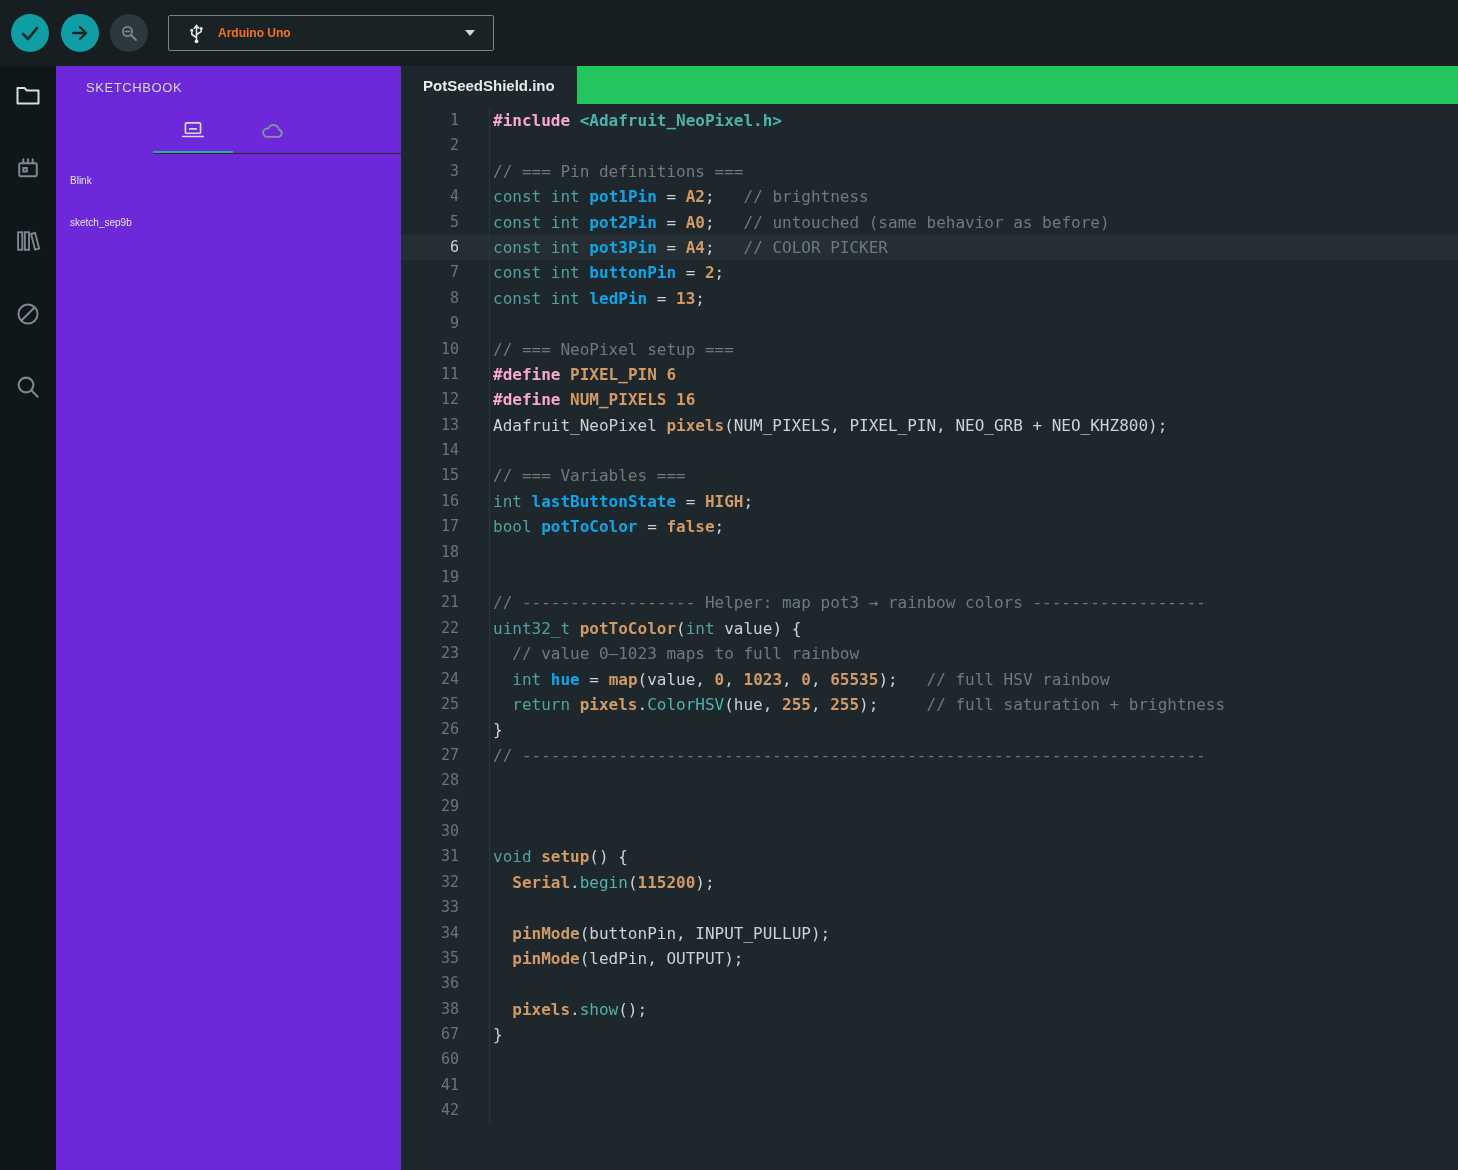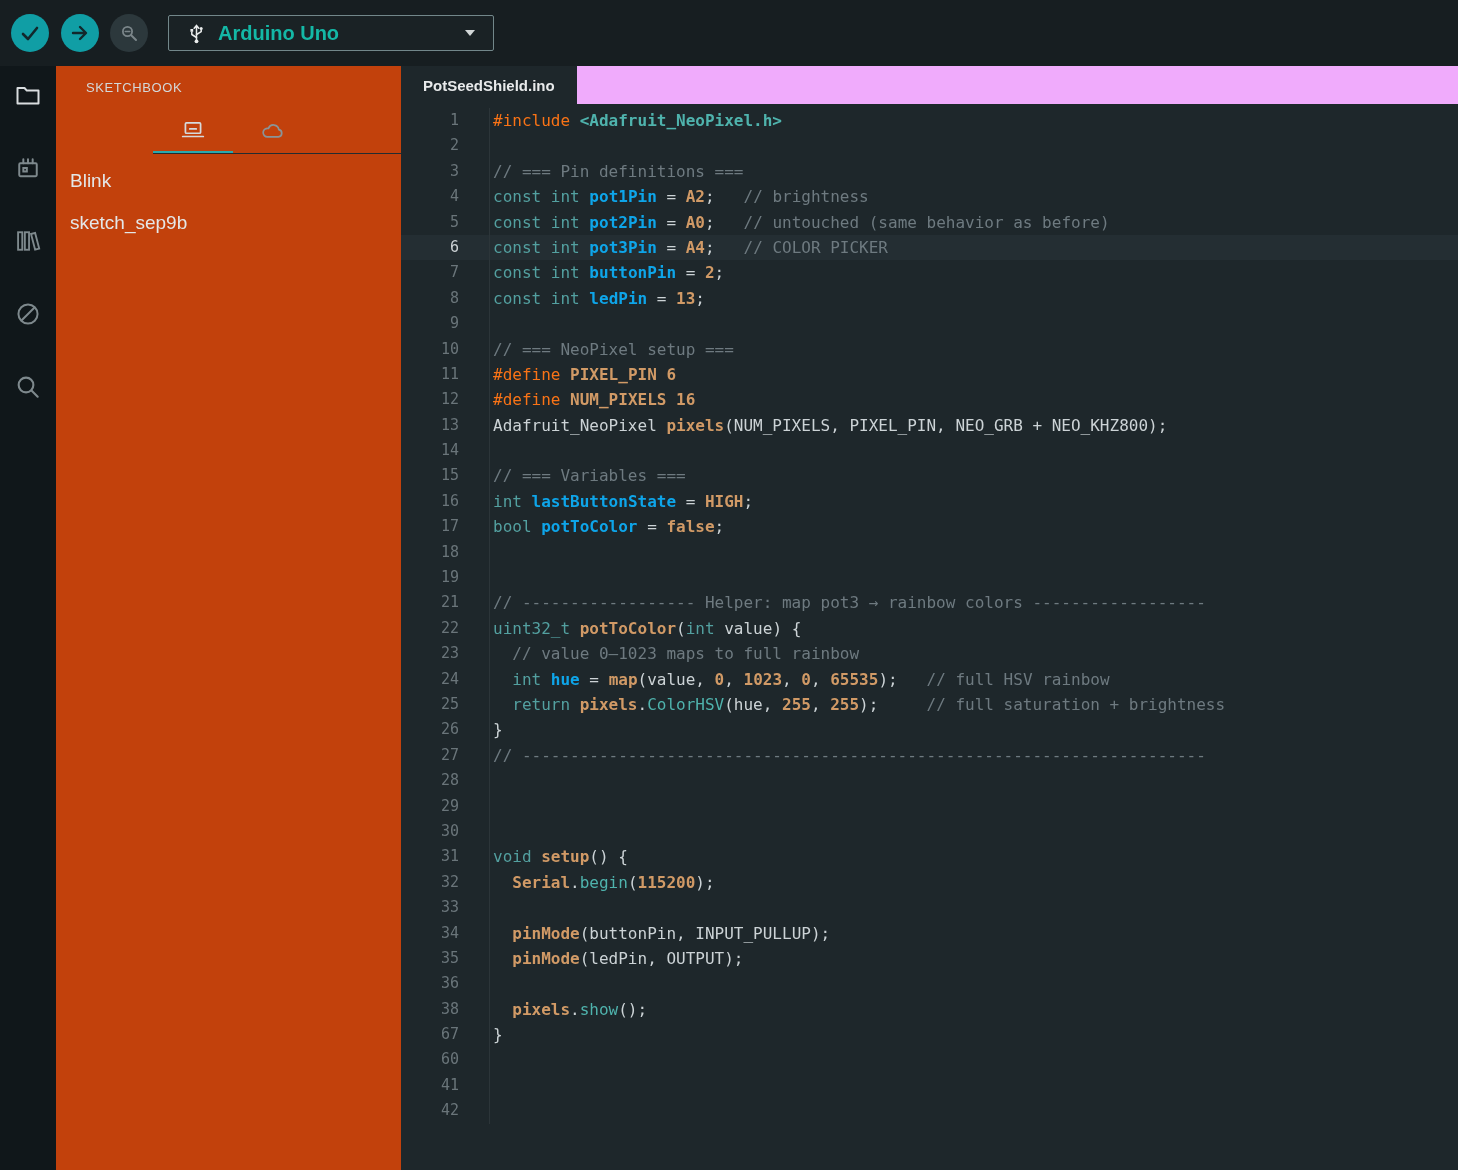--- a/index.html
+++ b/index.html
@@ -20,68 +20,68 @@
   }
   .circle-btn.teal{background:#109ea5;}
   .circle-btn.gray{background:#2c383c;}
   .board-selector{
     margin-left:20px;width:326px;height:36px;box-sizing:border-box;
     border:1px solid #72878a;background:#1a2225;border-radius:2px;
     display:flex;align-items:center;cursor:pointer;
   }
   .board-selector .usb{margin-left:20px;flex:none;}
   .board-selector .label{
-    margin-left:14px;font-size:20px;font-weight:bold;color:#14b8a6;flex:1;
+    margin-left:14px;font-size:12px;font-weight:bold;color:#f97316;flex:1;
   }
   .board-caret{
     width:0;height:0;border-left:5px solid transparent;border-right:5px solid transparent;
     border-top:6px solid #d2d7d8;margin-right:18px;flex:none;
   }
   
   .activity-bar{
     position:absolute;top:66px;left:0;width:56px;bottom:0;
     background:#10171a;display:flex;flex-direction:column;align-items:center;
     padding-top:12px;box-sizing:border-box;z-index:4;
   }
   .activity-item{
     width:56px;height:34px;margin-bottom:39px;display:flex;align-items:center;
     justify-content:center;cursor:pointer;background:none;border:none;padding:0;
   }
   .activity-item svg{stroke:#7e898d;}
   .activity-item.active svg{stroke:#d9dddf;}
   
   .sidebar{
     position:absolute;top:66px;left:56px;width:345px;bottom:0;
-    background:#c2410c;z-index:3;
+    background:#6d28d9;z-index:3;
   }
   .sidebar-title{
     padding:14px 0 0 30px;font-size:13px;letter-spacing:0.6px;color:#d4d8d9;
   }
   .sidebar-tabs{
     display:flex;margin-top:14px;margin-left:97px;height:44px;
     border-bottom:1px solid #232c30;width:248px;
   }
   .sidebar-tab{
     width:80px;height:44px;display:flex;align-items:center;justify-content:center;
     cursor:pointer;background:none;border:none;padding:0;box-sizing:border-box;
   }
   .sidebar-tab svg{stroke:#8a9498;}
   .sidebar-tab.active{border-bottom:2px solid #2ba9ad;}
   .sidebar-tab.active svg{stroke:#d6dadc;}
   .sketch-list{margin-top:6px;}
   .sketch-item{
-    height:42px;line-height:42px;padding-left:14px;font-size:19px;color:#e4e7e8;
+    height:42px;line-height:42px;padding-left:14px;font-size:10px;color:#e4e7e8;
     cursor:pointer;
   }
   
   .editor{
     position:absolute;top:66px;left:401px;right:0;bottom:0;background:#1e272b;
   }
   .tab-bar{
-    height:38px;background:#f0abfc;display:flex;align-items:stretch;
+    height:38px;background:#22c55e;display:flex;align-items:stretch;
   }
   .editor-tab{
     background:#1e272b;color:#e8eaeb;font-size:15px;font-weight:bold;
     padding:0 22px;display:flex;align-items:center;cursor:pointer;
   }
   .code-area{
     position:absolute;top:38px;left:0;right:0;bottom:0;overflow:hidden;
     padding-top:4px;font-family:"DejaVu Sans Mono",monospace;font-size:16px;
   }
   .code-line{
@@ -92,21 +92,21 @@
     width:58px;flex:none;text-align:right;color:#6a757a;font-size:15px;
     cursor:pointer;
   }
   .code{
     flex:1;margin-left:30px;padding-left:3px;border-left:1px solid #2c3539;
   }
   .code-line.current .ln{color:#ccd2d5;}
   .tk-pl{color:#ccd3d6;}
   .tk-var{color:#0ea5e9;font-weight:bold;}
   .tk-kw{color:#53a0a0;font-weight:normal;}
-  .tk-pre{color:#f97316;font-weight:normal;}
+  .tk-pre{color:#f9a8d4;font-weight:bold;}
   .tk-inc{color:#4fb3ad;font-weight:bold;}
   .tk-num{color:#d19a66;font-weight:bold;}
   .tk-fn{color:#d19a66;font-weight:bold;}
   .tk-mfn{color:#4fb3ad;font-weight:normal;}
   .tk-cm{color:#6e7a80;}
 </style>
 </head>
 <body>
 
 <div class="toolbar">

